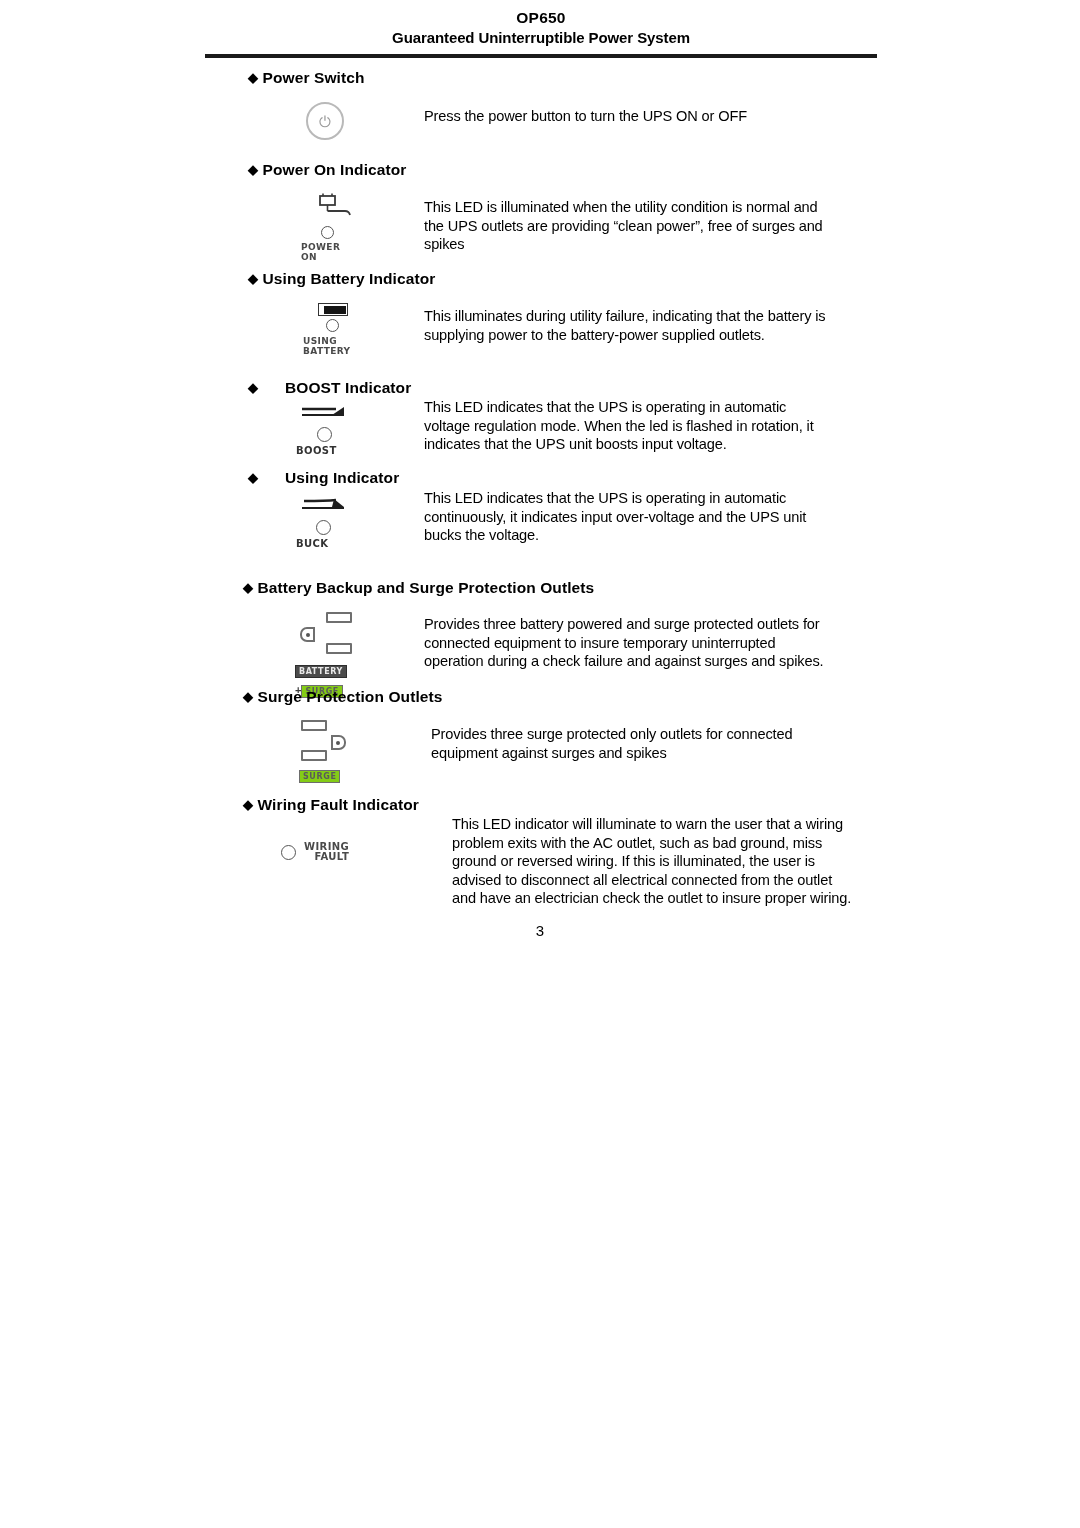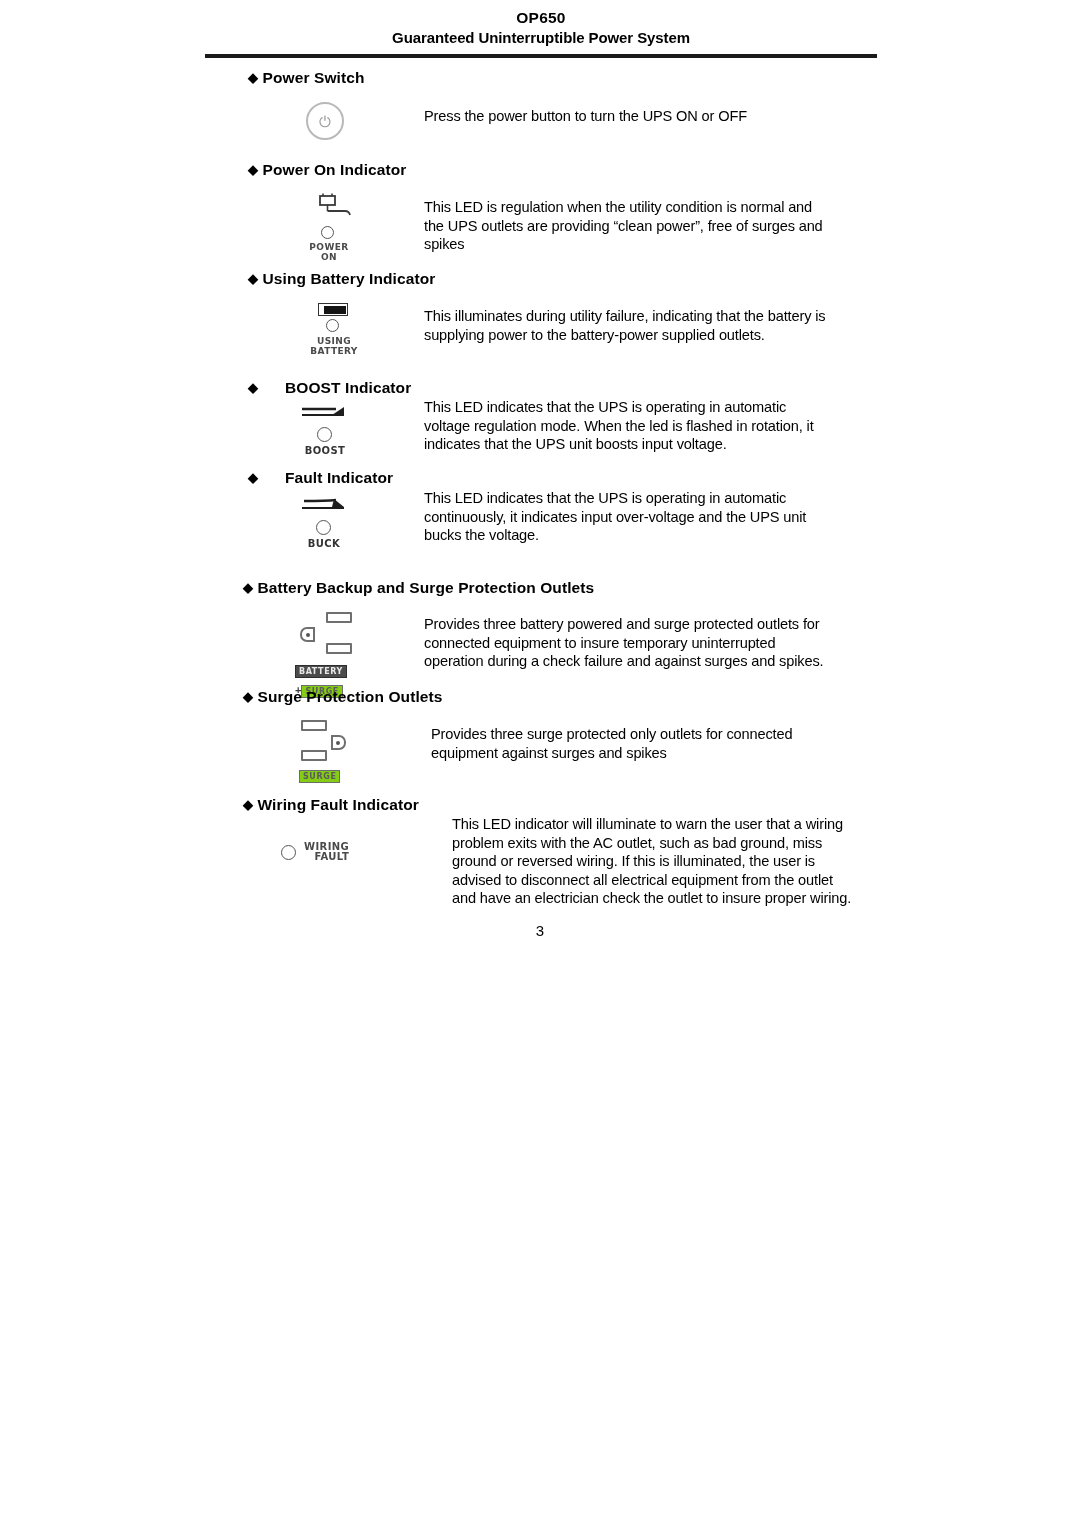--- a/index.html
+++ b/index.html
@@ -115,21 +115,20 @@
   .led-ring.big {
     width: 15px;
     height: 15px;
   }
 
   .lbl {
     font-size: 9px;
     font-weight: bold;
     letter-spacing: 0.4px;
     color: #4a4a4a;
-    text-align: center;
     line-height: 10px;
     font-family: "DejaVu Sans", sans-serif;
   }
   .lbl.dark { color: #333; }
 
   
   .batt {
     width: 30px;
     height: 13px;
     border: 1.8px solid #333;
@@ -256,21 +255,21 @@
         <path d="M27.5 18 L45 18 Q49 18 50 22" fill="none" stroke="#3a3a3a" stroke-width="1.8"></path>
       </svg>
       <div style="margin-left:21px; margin-top:-1px;">
         <div class="led-ring"></div>
       </div>
       <div class="lbl" style="width:56px; margin-left:1px; margin-top:3px;">POWER</div>
       <div class="lbl" style="width:56px; margin-left:1px;">ON</div>
     </div>
 
     <div class="body-text" style="left:424px; top:198px;">
-      <span class="ln">This LED is regulation when the utility condition is normal and</span>
+      <span class="ln">This LED is illuminated when the utility condition is normal and</span>
       <span class="ln">the UPS outlets are providing “clean power”, free of surges and</span>
       <span class="ln">spikes</span>
     </div>
   </div>
 
   <div class="section" style="top:0">
     <div class="sec-heading" style="left:248px; top:270px;">
       <span class="dia">◆</span>
       <span>Using Battery Indicator</span>
     </div>
@@ -315,21 +314,21 @@
       <span class="ln">This LED indicates that the UPS is operating in automatic</span>
       <span class="ln">voltage regulation mode. When the led is flashed in rotation, it</span>
       <span class="ln">indicates that the UPS unit boosts input voltage.</span>
     </div>
   </div>
 
   <div class="section" style="top:0">
     <div class="sec-heading" style="left:248px; top:469px;">
       <span class="dia">◆</span>
       <span style="display:inline-block; width:18px;"></span>
-      <span>Fault Indicator</span>
+      <span>Using Indicator</span>
     </div>
 
     <div class="icon-wrap" style="left:296px; top:497px; width:62px;">
       <svg width="54" height="18" viewBox="0 0 54 18">
         <path d="M8 4 Q30 4 40 3" fill="none" stroke="#1e1e1e" stroke-width="2.4"></path>
         <line x1="6" y1="11" x2="48" y2="11" stroke="#1e1e1e" stroke-width="2.2"></line>
         <path d="M38 2 L48 10 L36 10 Z" fill="#1e1e1e"></path>
       </svg>
       <div style="margin-left:20px; margin-top:1px;">
         <div class="led-ring big"></div>
@@ -411,20 +410,20 @@
           <div class="lbl" style="text-align:left; font-size:10px;">WIRING</div>
           <div class="lbl" style="text-align:right; font-size:10px;">FAULT</div>
         </div>
       </div>
     </div>
 
     <div class="body-text" style="left:424px; top:815px;margin-left:28px;">
       <span class="ln">This LED indicator will illuminate to warn the user that a wiring</span>
       <span class="ln">problem exits with the AC outlet, such as bad ground, miss</span>
       <span class="ln">ground or reversed wiring.   If this is illuminated, the user is</span>
-      <span class="ln">advised to disconnect all electrical equipment from the outlet</span>
+      <span class="ln">advised to disconnect all electrical connected from the outlet</span>
       <span class="ln">and have an electrician check the outlet to insure proper wiring.</span>
     </div>
   </div>
 
   <div class="page-num">3</div>
 
 </div>
 
 </body></html>

